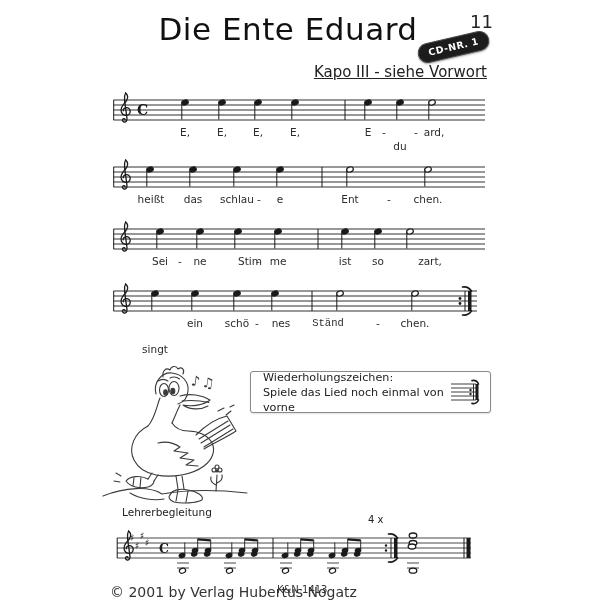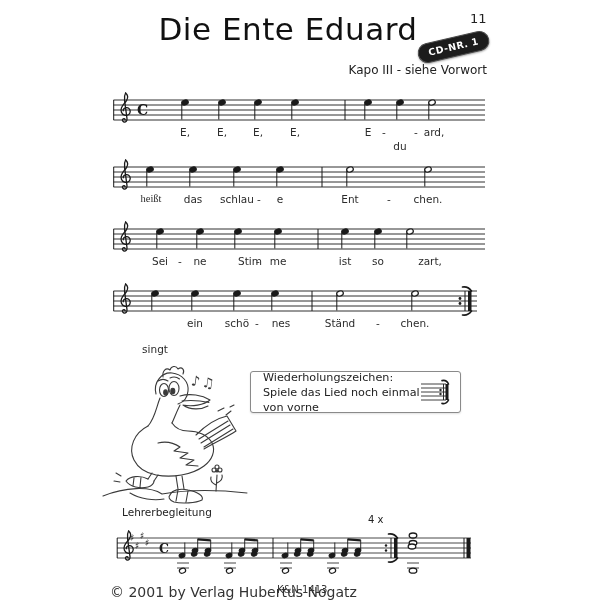--- a/index.html
+++ b/index.html
@@ -2,34 +2,34 @@
 <html><head>
 <meta charset="utf-8">
 <style>
   html,body{margin:0;padding:0;background:#e8e8e8;}
   .page{
     position:relative;width:600px;height:600px;background:#ffffff;
     font-family:"DejaVu Sans",sans-serif;color:#1a1a1a;overflow:hidden;
     margin:0 auto;
   }
   .abs{position:absolute;}
-  .page-number{left:470px;top:11px;font-size:13px;color:#222;}
+  .page-number{left:470px;top:11px;font-size:18px;color:#222;}
   .title{left:288px;top:11px;transform:translateX(-50%);font-size:31px;
          font-weight:500;letter-spacing:.5px;color:#111;margin:0;white-space:nowrap;}
   .cd-badge{
     left:417px;top:37px;transform:rotate(-13deg);
     background:#1c1c1c;color:#fff;border:1px solid #4a4a4a;border-radius:12px;
     padding:3px 10px 4px;font-size:9.5px;font-weight:bold;letter-spacing:.4px;
     box-shadow:0 1px 2px rgba(0,0,0,.35);white-space:nowrap;
   }
-  .capo-note{right:113px;top:63px;font-size:12px;color:#222;white-space:nowrap;}
+  .capo-note{right:113px;top:63px;font-size:15px;color:#222;white-space:nowrap;text-decoration:underline;}
   .staff-svg{position:absolute;left:113px;width:380px;height:42px;}
   .lyric{position:absolute;transform:translateX(-50%);font-size:10.5px;color:#2b2b2b;white-space:nowrap;}
   .repeat-box{
-    left:250px;top:371px;width:211px;height:42px;border:1.2px solid #8a8a8a;border-radius:3px;
+    left:250px;top:371px;width:241px;height:42px;border:1.2px solid #8a8a8a;border-radius:3px;
     box-shadow:0 1px 2px rgba(0,0,0,.12);display:flex;align-items:center;box-sizing:border-box;
     padding:0 8px 0 12px;background:#fff;
   }
   .repeat-box .txt{flex:1;font-size:11.2px;line-height:15px;color:#222;}
   .accomp-label{left:122px;top:506px;font-size:10.5px;color:#222;}
   .repeat-count{left:368px;top:514px;font-size:10px;color:#222;}
   .singing-notes{left:191px;top:374px;font-size:14px;color:#3a3a3a;transform:rotate(8deg);letter-spacing:2px;}
   .footer-copyright{left:110px;top:584px;font-size:14px;color:#333;}
   .footer-catalog{left:277px;top:584px;font-size:10px;color:#333;}
   svg{display:block;}
@@ -99,21 +99,21 @@
         <line x1="120.8" y1="13.5" x2="120.8" y2="29.5" stroke="#1a1a1a" stroke-width="1"></line>
         <ellipse cx="167" cy="12.5" rx="3.4" ry="2.5" transform="rotate(-18 167 12.5)" fill="#1a1a1a" stroke="#1a1a1a" stroke-width="1"></ellipse>
         <line x1="163.8" y1="13.5" x2="163.8" y2="29.5" stroke="#1a1a1a" stroke-width="1"></line>
         <line x1="209" y1="10" x2="209" y2="30" stroke="#1a1a1a" stroke-width="1"></line>
         <ellipse cx="237" cy="12.5" rx="3.4" ry="2.5" transform="rotate(-18 237 12.5)" fill="#fff" stroke="#1a1a1a" stroke-width="1.2"></ellipse>
         <line x1="233.8" y1="13.5" x2="233.8" y2="29.5" stroke="#1a1a1a" stroke-width="1"></line>
         <ellipse cx="315" cy="12.5" rx="3.4" ry="2.5" transform="rotate(-18 315 12.5)" fill="#fff" stroke="#1a1a1a" stroke-width="1.2"></ellipse>
         <line x1="311.8" y1="13.5" x2="311.8" y2="29.5" stroke="#1a1a1a" stroke-width="1"></line>
       </svg>
       <div>
-        <span class="lyric" style="left: 151px; top: 193px; font-family: Liberation Serif, serif;">heißt</span>
+        <span class="lyric" style="left: 151px; top: 193px;">heißt</span>
         <span class="lyric" style="left: 193px; top: 193px;">das</span>
         <span class="lyric" style="left: 237px; top: 193px;">schlau</span>
         <span class="lyric" style="left: 259px; top: 193px;">-</span>
         <span class="lyric" style="left: 280px; top: 193px;">e</span>
         <span class="lyric" style="left: 350px; top: 193px;">Ent</span>
         <span class="lyric" style="left: 389px; top: 193px;">-</span>
         <span class="lyric" style="left: 428px; top: 193px;">chen.</span>
       </div>
       <svg width="380" height="42" viewBox="0 0 380 42" class="staff-svg" style="top: 219px;">
         <line x1="0.5" y1="10" x2="372" y2="10" stroke="#1a1a1a" stroke-width="0.9"></line>
@@ -179,21 +179,21 @@
         <rect x="355" y="10" width="3.5" height="20" fill="#1a1a1a"></rect>
         <path d="M358.5 10 C356 6.5 352.5 5.5 349.5 6
                M358.5 30 C356 33.5 352.5 34.5 349.5 34" fill="none" stroke="#1a1a1a" stroke-width="1.6" stroke-linecap="round"></path>
       </svg>
       <div>
         <span class="lyric" style="left: 155px; top: 317px; margin-top: 26px;">singt</span>
         <span class="lyric" style="left: 195px; top: 317px;">ein</span>
         <span class="lyric" style="left: 237px; top: 317px;">schö</span>
         <span class="lyric" style="left: 257px; top: 317px;">-</span>
         <span class="lyric" style="left: 275px; top: 317px; padding-left: 12px;">nes</span>
-        <span class="lyric" style="left: 340px; top: 317px;">Ständ</span>
+        <span class="lyric" style="left: 328px; top: 317px; font-family: Liberation Mono, monospace;">Ständ</span>
         <span class="lyric" style="left: 378px; top: 317px;">-</span>
         <span class="lyric" style="left: 415px; top: 317px;">chen.</span>
       </div>
     </div>
 
   <svg class="abs" style="left:100px;top:363px;" width="150" height="145" viewBox="0 0 150 145" fill="none" stroke="#3a3a3a" stroke-width="1.1" stroke-linecap="round" stroke-linejoin="round">
     <path d="M63 14 C62 8 66 4 70 7 C71 3 76 2 78 6 C82 3 85 7 83 11"></path>
     <path d="M56 31 C53 19 62 9 72 10 C82 11 89 19 88 28 C87.5 34 84 39 78 41"></path>
     <ellipse cx="64" cy="27" rx="4.5" ry="6.5"></ellipse>
     <ellipse cx="74" cy="25.5" rx="5" ry="7"></ellipse>

